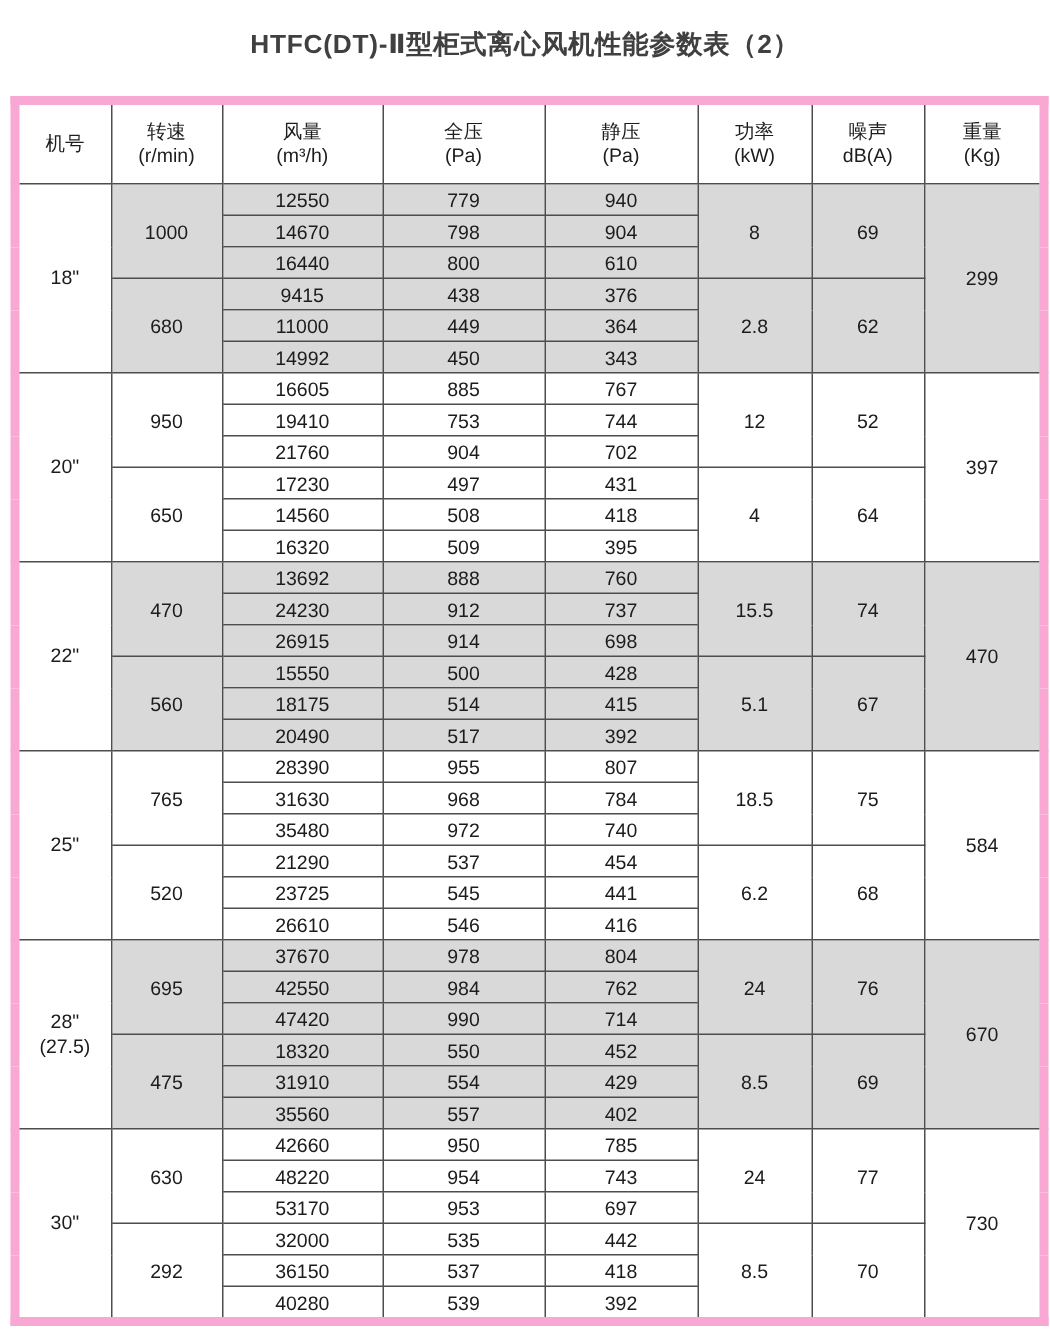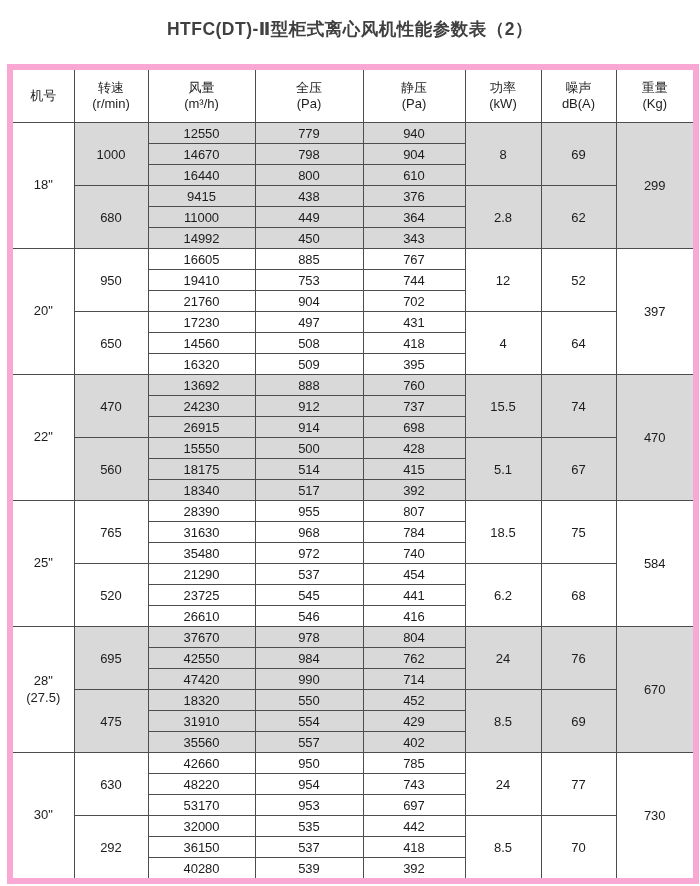--- a/index.html
+++ b/index.html
@@ -219,21 +219,21 @@
           <td class="shaded">428</td>
           <td class="shaded dbl" rowspan="3">5.1</td>
           <td class="shaded" rowspan="3">67</td>
         </tr>
         <tr>
           <td class="shaded">18175</td>
           <td class="shaded">514</td>
           <td class="shaded">415</td>
         </tr>
         <tr>
-          <td class="shaded">18340</td>
+          <td class="shaded">20490</td>
           <td class="shaded">517</td>
           <td class="shaded">392</td>
         </tr>
         <tr>
           <td class="model-cell" rowspan="6">
             <span class="unit-line">25"</span>
           </td>
           <td rowspan="3">765</td>
           <td>28390</td>
           <td>955</td>

